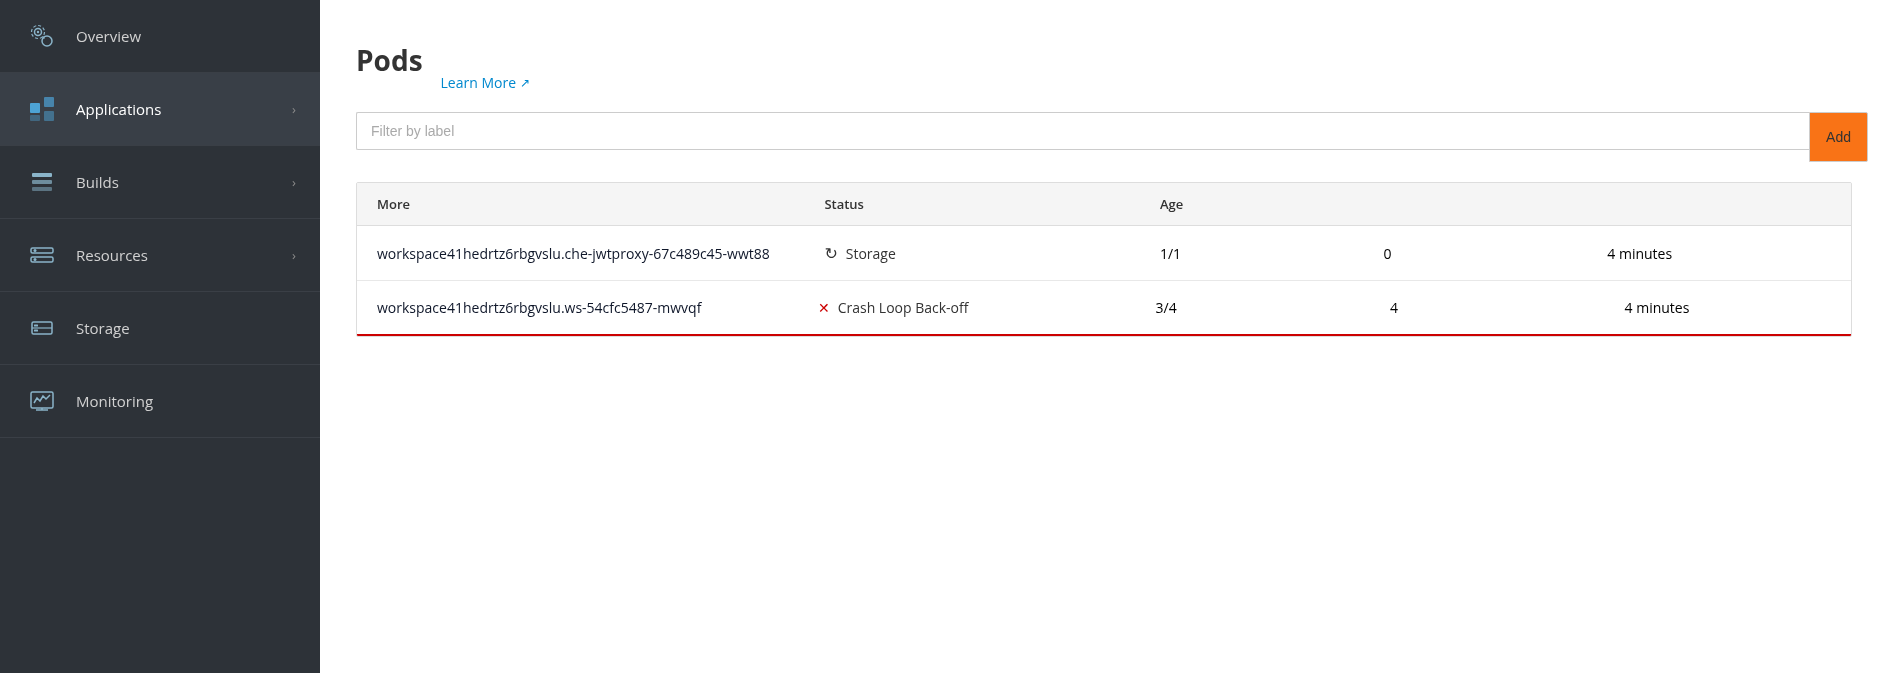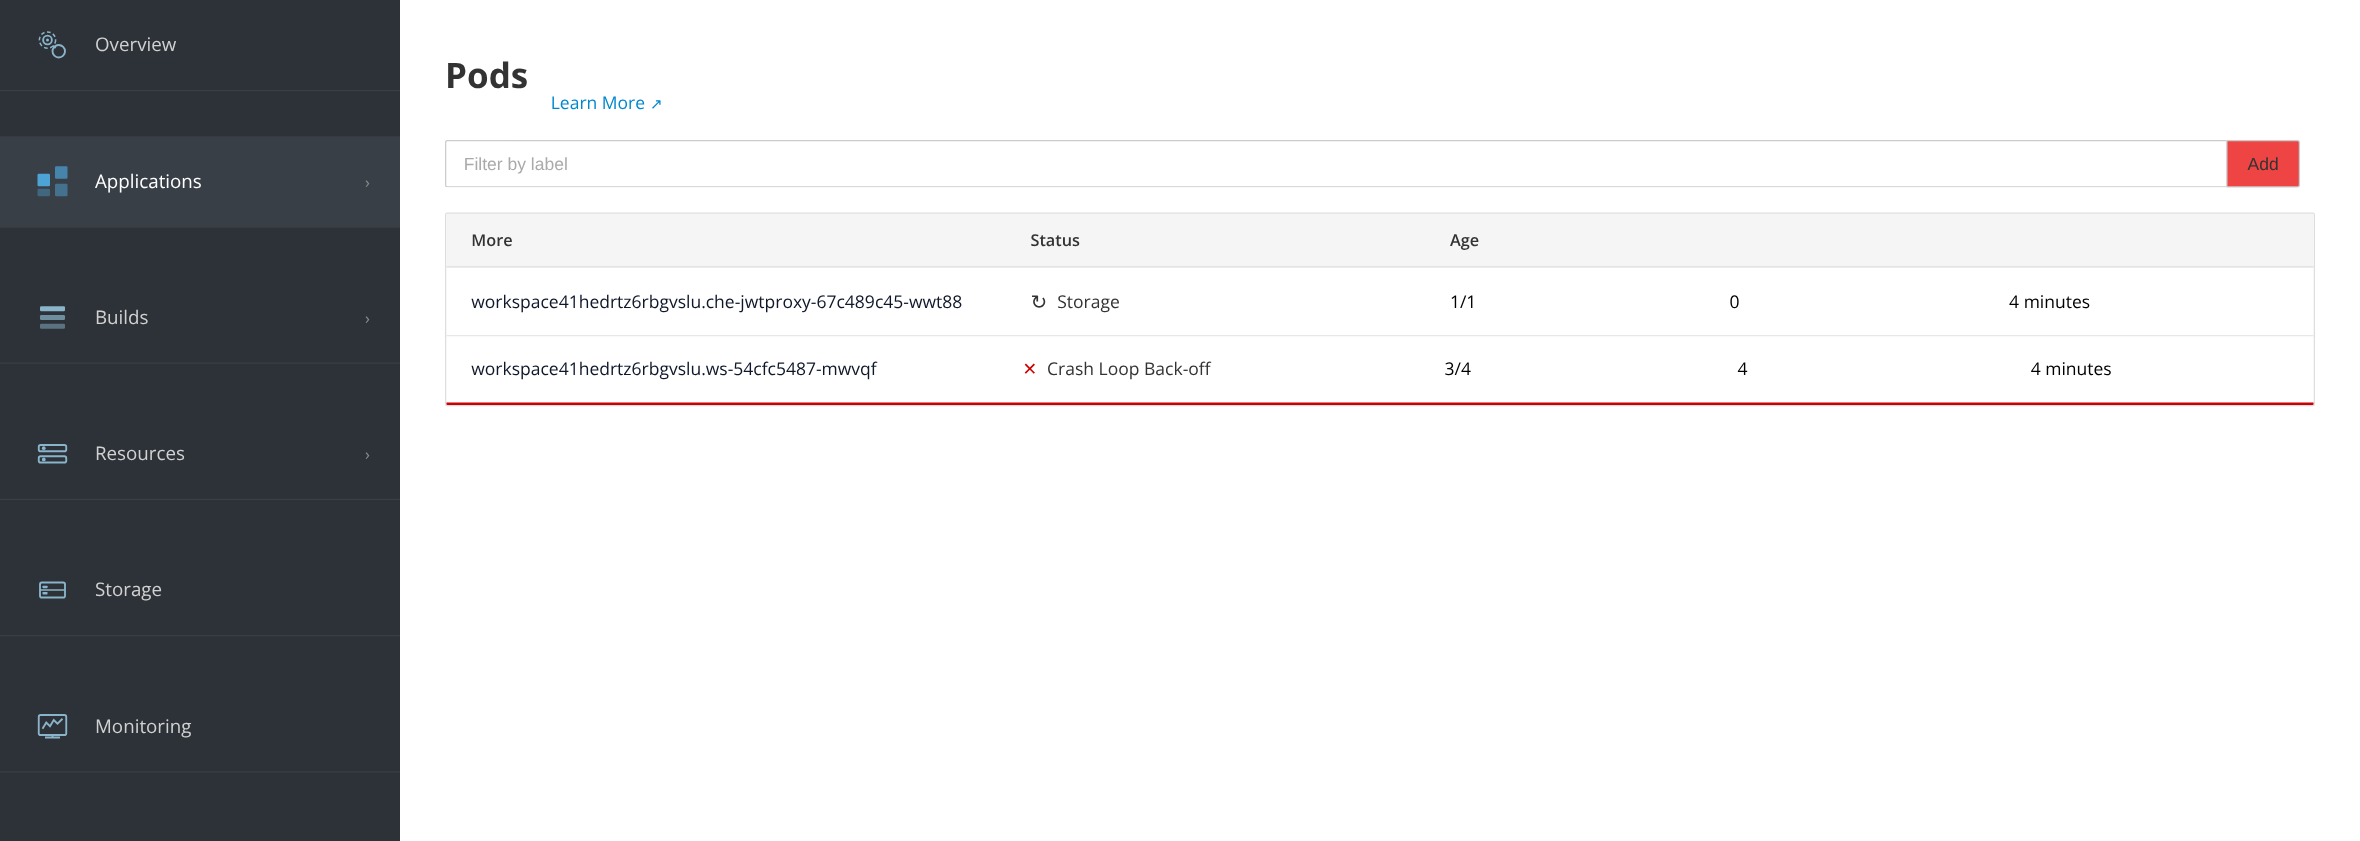--- a/index.html
+++ b/index.html
@@ -7,21 +7,20 @@
 
     
     .sidebar {
       width: 320px;
       min-width: 320px;
       background: #2d3238;
       color: #d1d1d1;
       display: flex;
       flex-direction: column;
       height: 100%;
-      gap: 36px;
     }
     .sidebar-item {
       display: flex;
       align-items: center;
       padding: 18px 24px;
       cursor: pointer;
       border-bottom: 1px solid #3a3f46;
       font-size: 15px;
       color: #d1d1d1;
       position: relative;
@@ -70,40 +69,40 @@
       font-size: 14px;
       text-decoration: none;
       display: flex;
       align-items: center;
       gap: 4px;
       margin-top: 45px;
     }
 
     
     .filter-bar {
-      padding: 0 48px 20px 36px;
+      padding: 0 20px 20px 36px;
       display: flex;
       gap: 0;
     }
     .filter-input {
       flex: 1;
       height: 38px;
       border: 1px solid #ccc;
       border-right: none;
       padding: 0 14px;
       font-size: 14px;
       color: #555;
       outline: none;
       border-radius: 2px 0 0 2px;
     }
     .filter-input::placeholder { color: #aaa; }
     .add-button {
-      height: 38px;
+      height: 50px;
       padding: 0 16px;
-      background: #ef4444;
+      background: #f97316;
       border: 1px solid #ccc;
       font-size: 14px;
       color: #333;
       cursor: pointer;
       border-radius: 0 2px 2px 0;
     }
 
     
     .pods-table {
       margin: 0 36px;

